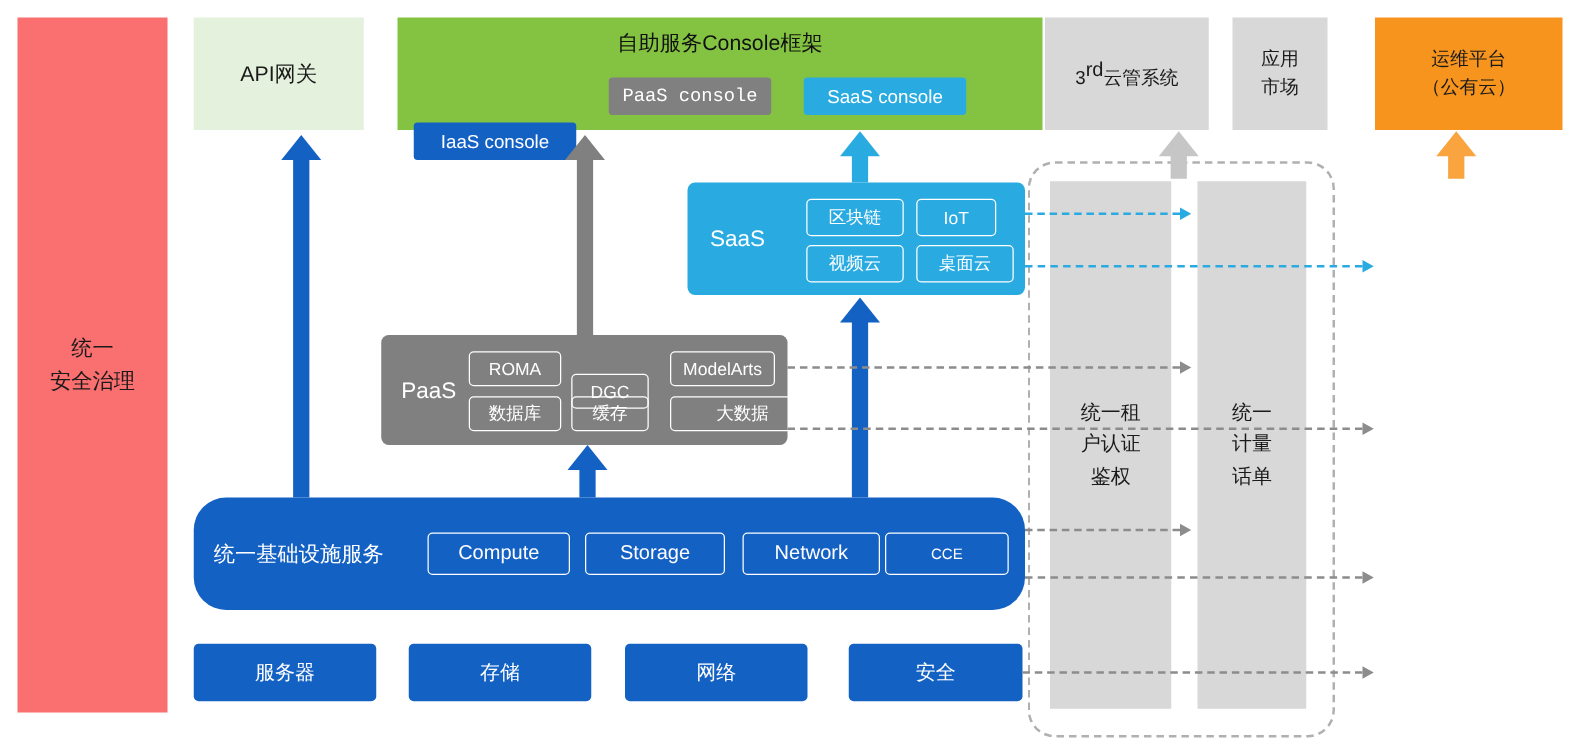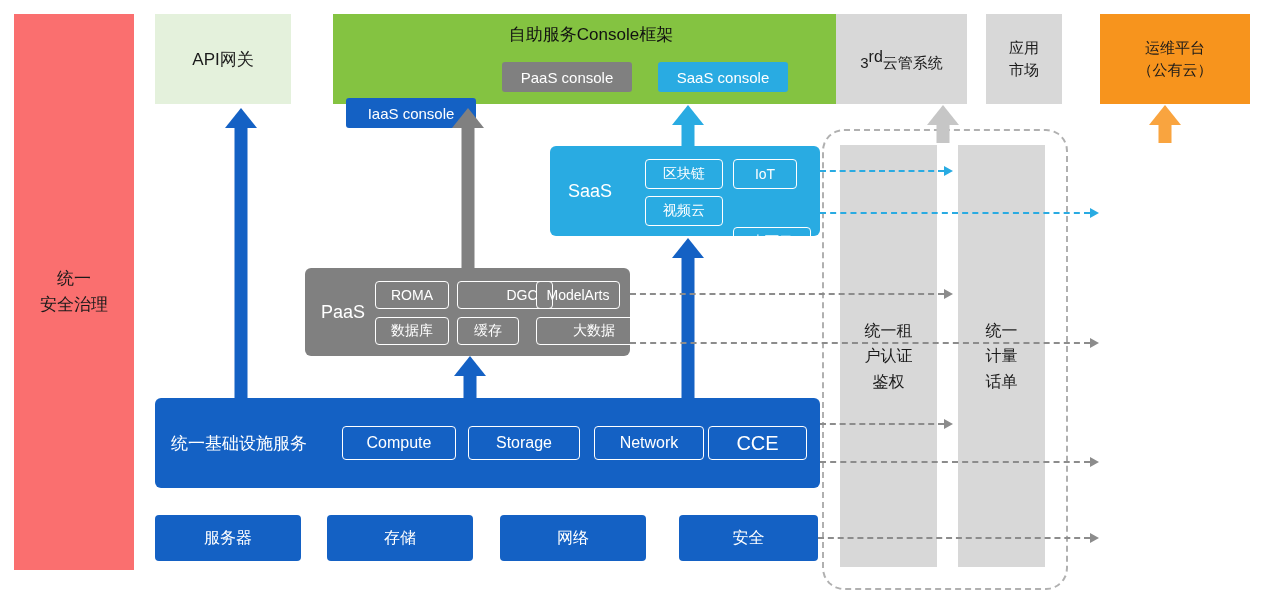--- a/index.html
+++ b/index.html
@@ -43,61 +43,61 @@
 </head>
 <body>
 
 <div id="canvas">
 
   <div class="box red-bar pre" style="left:14px;top:14px;width:120px;height:556px;">统一
 安全治理</div>
 
   <div class="box api-box" style="left:155px;top:14px;width:136px;height:90px;">API网关</div>
 
-  <div class="box console" style="left:333px;top:14px;width:516px;height:90px;">
+  <div class="box console" style="left:318px;top:14px;width:516px;height:90px;">
     <div class="console-title">自助服务Console框架</div>
     <div class="cchip blue" style="left:13px;top:48px;width:130px;height:30px;margin-top:36px;">IaaS console</div>
-    <div class="cchip gray" style="left:169px;top:48px;width:130px;height:30px;">PaaS console</div>
+    <div class="cchip gray" style="left:169px;top:48px;width:130px;height:30px;font-family:Liberation Mono, monospace;">PaaS console</div>
     <div class="cchip cyan" style="left:325px;top:48px;width:130px;height:30px;">SaaS console</div>
   </div>
 
   <div class="box gray-box" style="left:836px;top:14px;width:131px;height:90px;">
     <span><span>3</span><sup>rd</sup><span>云管系统</span></span>
   </div>
 
   <div class="box gray-box pre" style="left:986px;top:14px;width:76px;height:90px;">应用
 市场</div>
 
   <div class="box orange-box pre" style="left:1100px;top:14px;width:150px;height:90px;">运维平台
 （公有云）</div>
 
   <div class="box saas-box" style="left:550px;top:146px;width:270px;height:90px;">
     <div class="side-label" style="left:18px;">SaaS</div>
     <div class="chip" style="left:95px;top:13px;width:76px;height:28px;">区块链</div>
     <div class="chip" style="left:183px;top:13px;width:62px;height:28px;">IoT</div>
     <div class="chip" style="left:95px;top:50px;width:76px;height:28px;">视频云</div>
-    <div class="chip" style="left:183px;top:50px;width:76px;height:28px;margin-top:31px;">桌面云</div>
+    <div class="chip" style="left:183px;top:50px;width:76px;height:28px;">桌面云</div>
   </div>
 
   <div class="box paas-box" style="left:305px;top:268px;width:325px;height:88px;">
     <div class="side-label" style="left:16px;">PaaS</div>
     <div class="chip" style="left:70px;top:13px;width:72px;height:26px;">ROMA</div>
-    <div class="chip" style="left:152px;top:13px;width:60px;height:26px;padding-left:34px;">DGC</div>
+    <div class="chip" style="left:152px;top:31px;width:60px;height:26px;">DGC</div>
     <div class="chip" style="left:231px;top:13px;width:82px;height:26px;">ModelArts</div>
     <div class="chip" style="left:70px;top:49px;width:72px;height:26px;">数据库</div>
     <div class="chip" style="left:152px;top:49px;width:60px;height:26px;">缓存</div>
     <div class="chip" style="left:231px;top:49px;width:82px;height:26px;padding-left:16px;">大数据</div>
   </div>
 
-  <div class="box iaas-box" style="left:155px;top:398px;width:665px;height:90px;">
+  <div class="box iaas-box" style="left:155px;top:398px;width:665px;height:90px;border-radius:26px;">
     <div class="side-label" style="left:16px;font-size:17px;">统一基础设施服务</div>
     <div class="chip" style="left:187px;top:28px;width:112px;height:32px;font-size:16px;">Compute</div>
     <div class="chip" style="left:313px;top:28px;width:110px;height:32px;font-size:16px;">Storage</div>
     <div class="chip" style="left:439px;top:28px;width:108px;height:32px;font-size:16px;">Network</div>
-    <div class="chip" style="left:553px;top:28px;width:97px;height:32px;font-size:20px;">CCE</div>
+    <div class="chip" style="left:553px;top:28px;width:97px;height:32px;font-size:12px;">CCE</div>
   </div>
 
   <div class="box blue-box" style="left:155px;top:515px;width:146px;height:46px;">服务器</div>
   <div class="box blue-box" style="left:327px;top:515px;width:146px;height:46px;">存储</div>
   <div class="box blue-box" style="left:500px;top:515px;width:146px;height:46px;">网络</div>
   <div class="box blue-box" style="left:679px;top:515px;width:139px;height:46px;text-align:right;">安全</div>
 
   <div class="dashed-frame" style="left:822px;top:129px;width:242px;height:457px;"></div>
   <div class="box vbar pre" style="left:840px;top:145px;width:97px;height:422px;">统一租
 户认证

